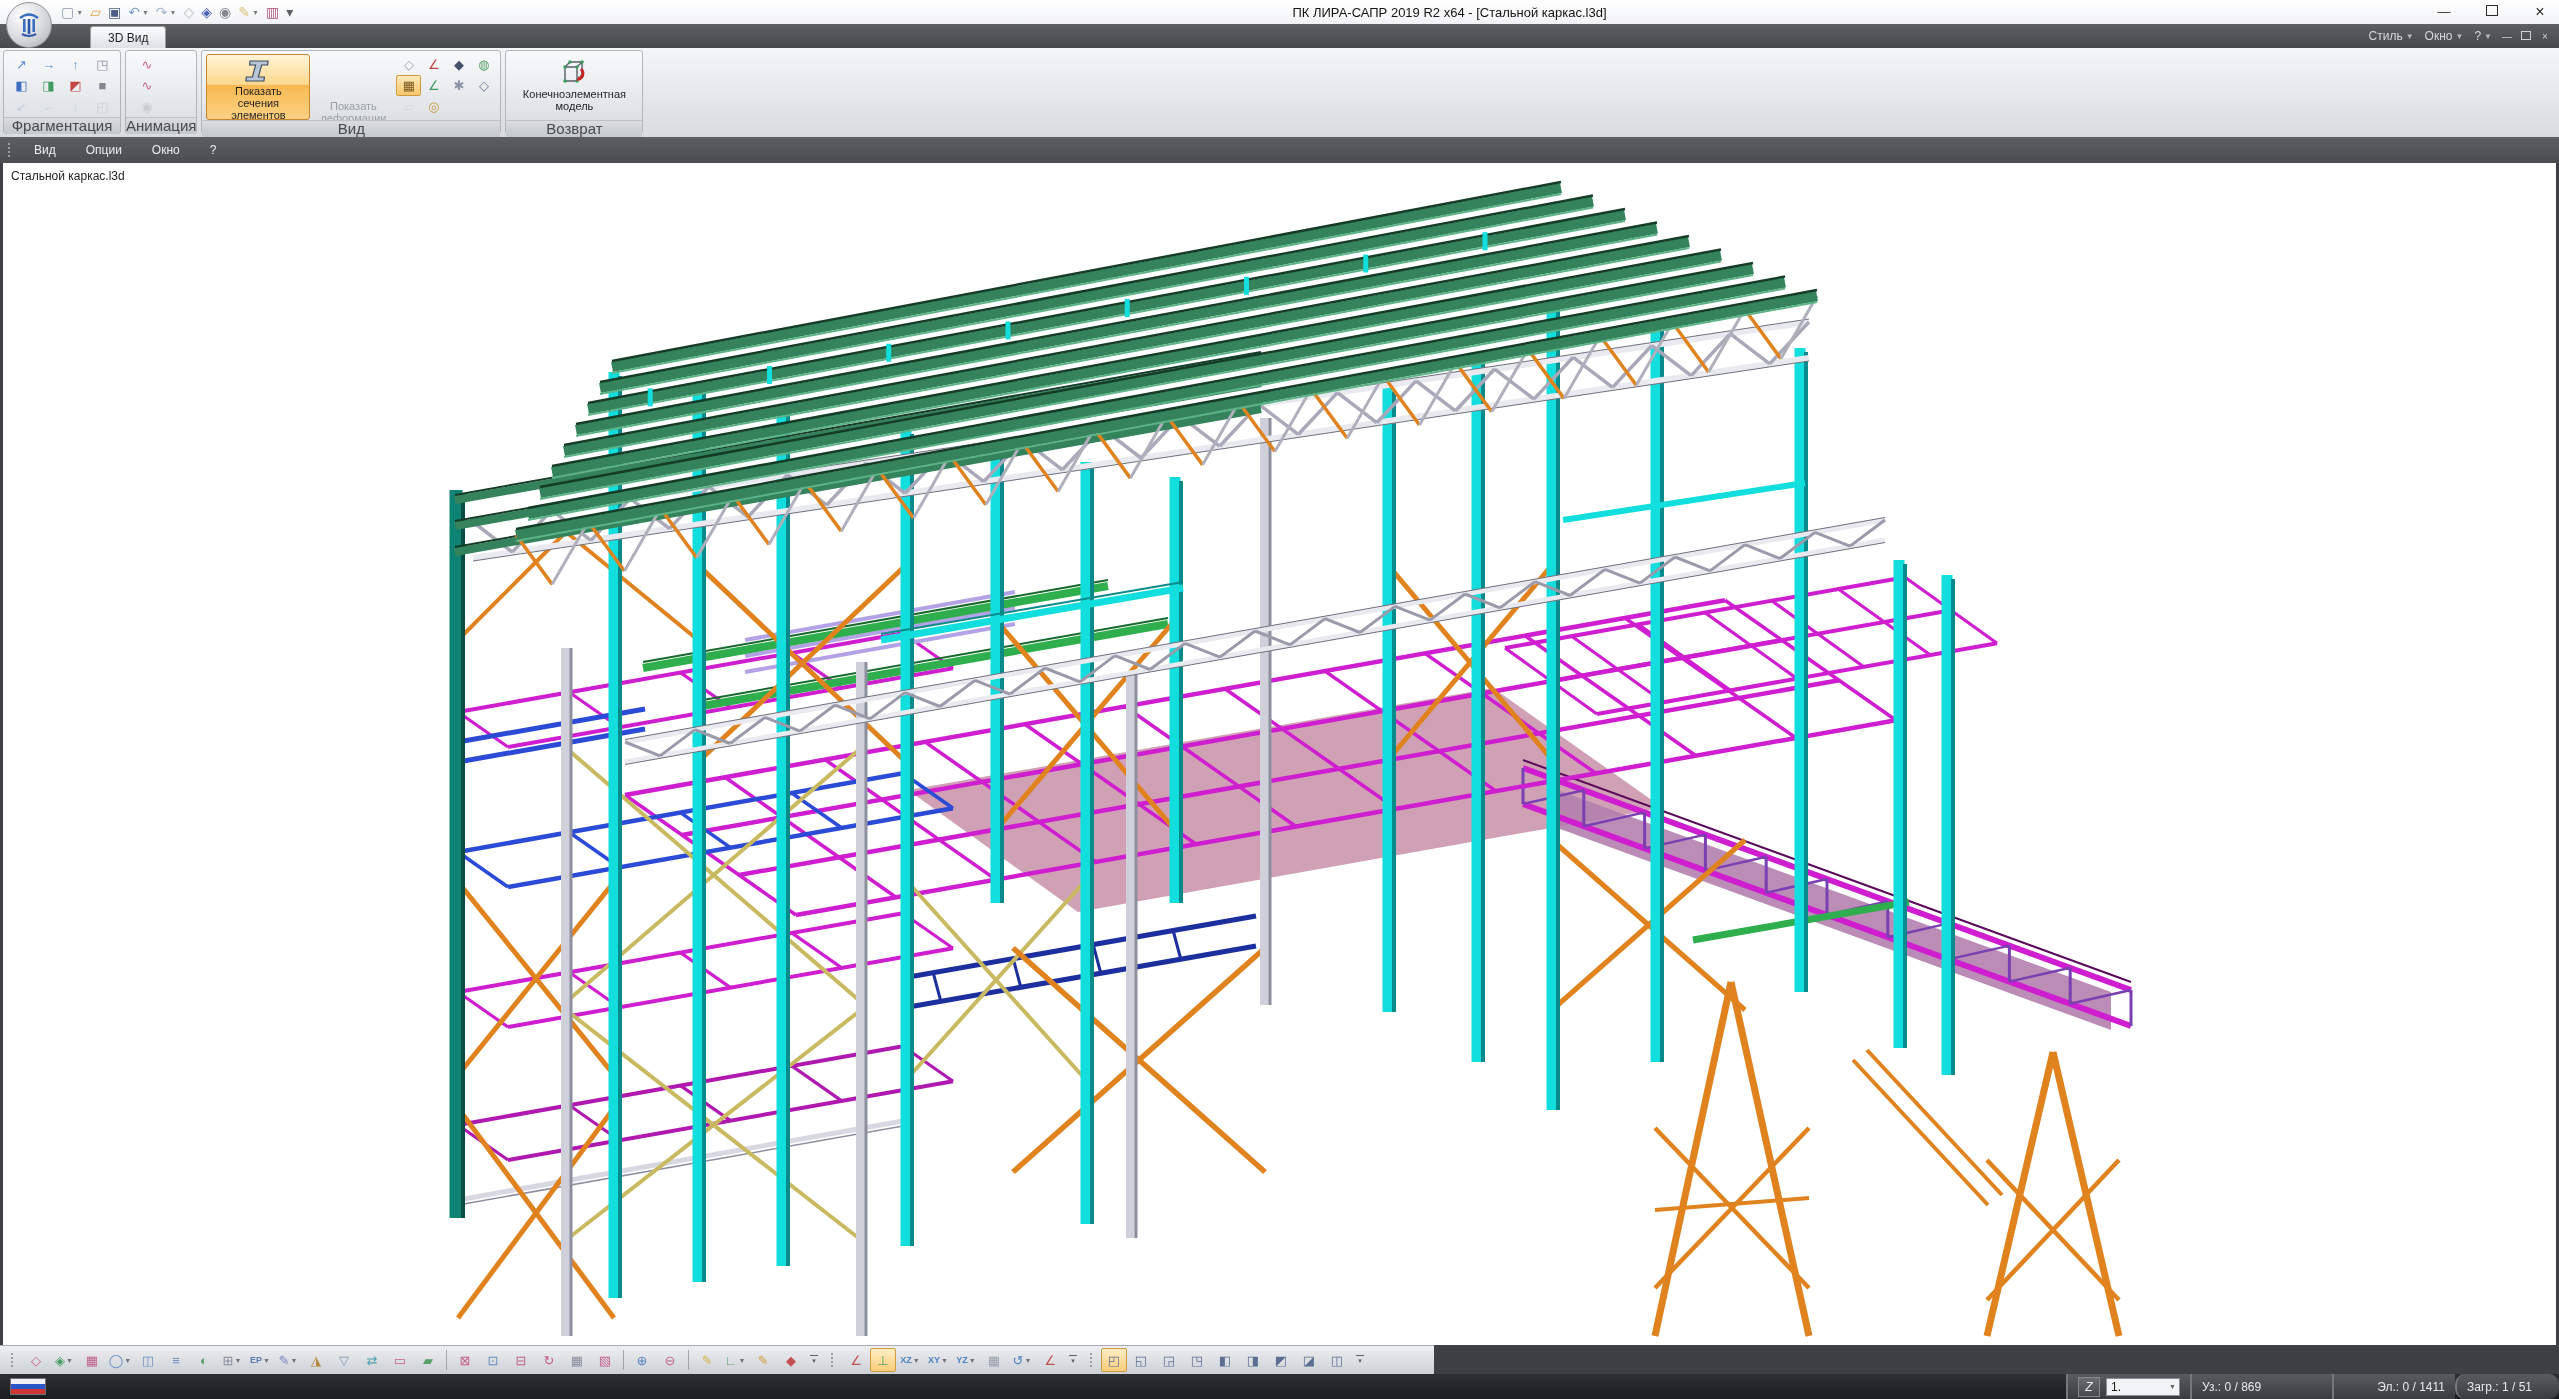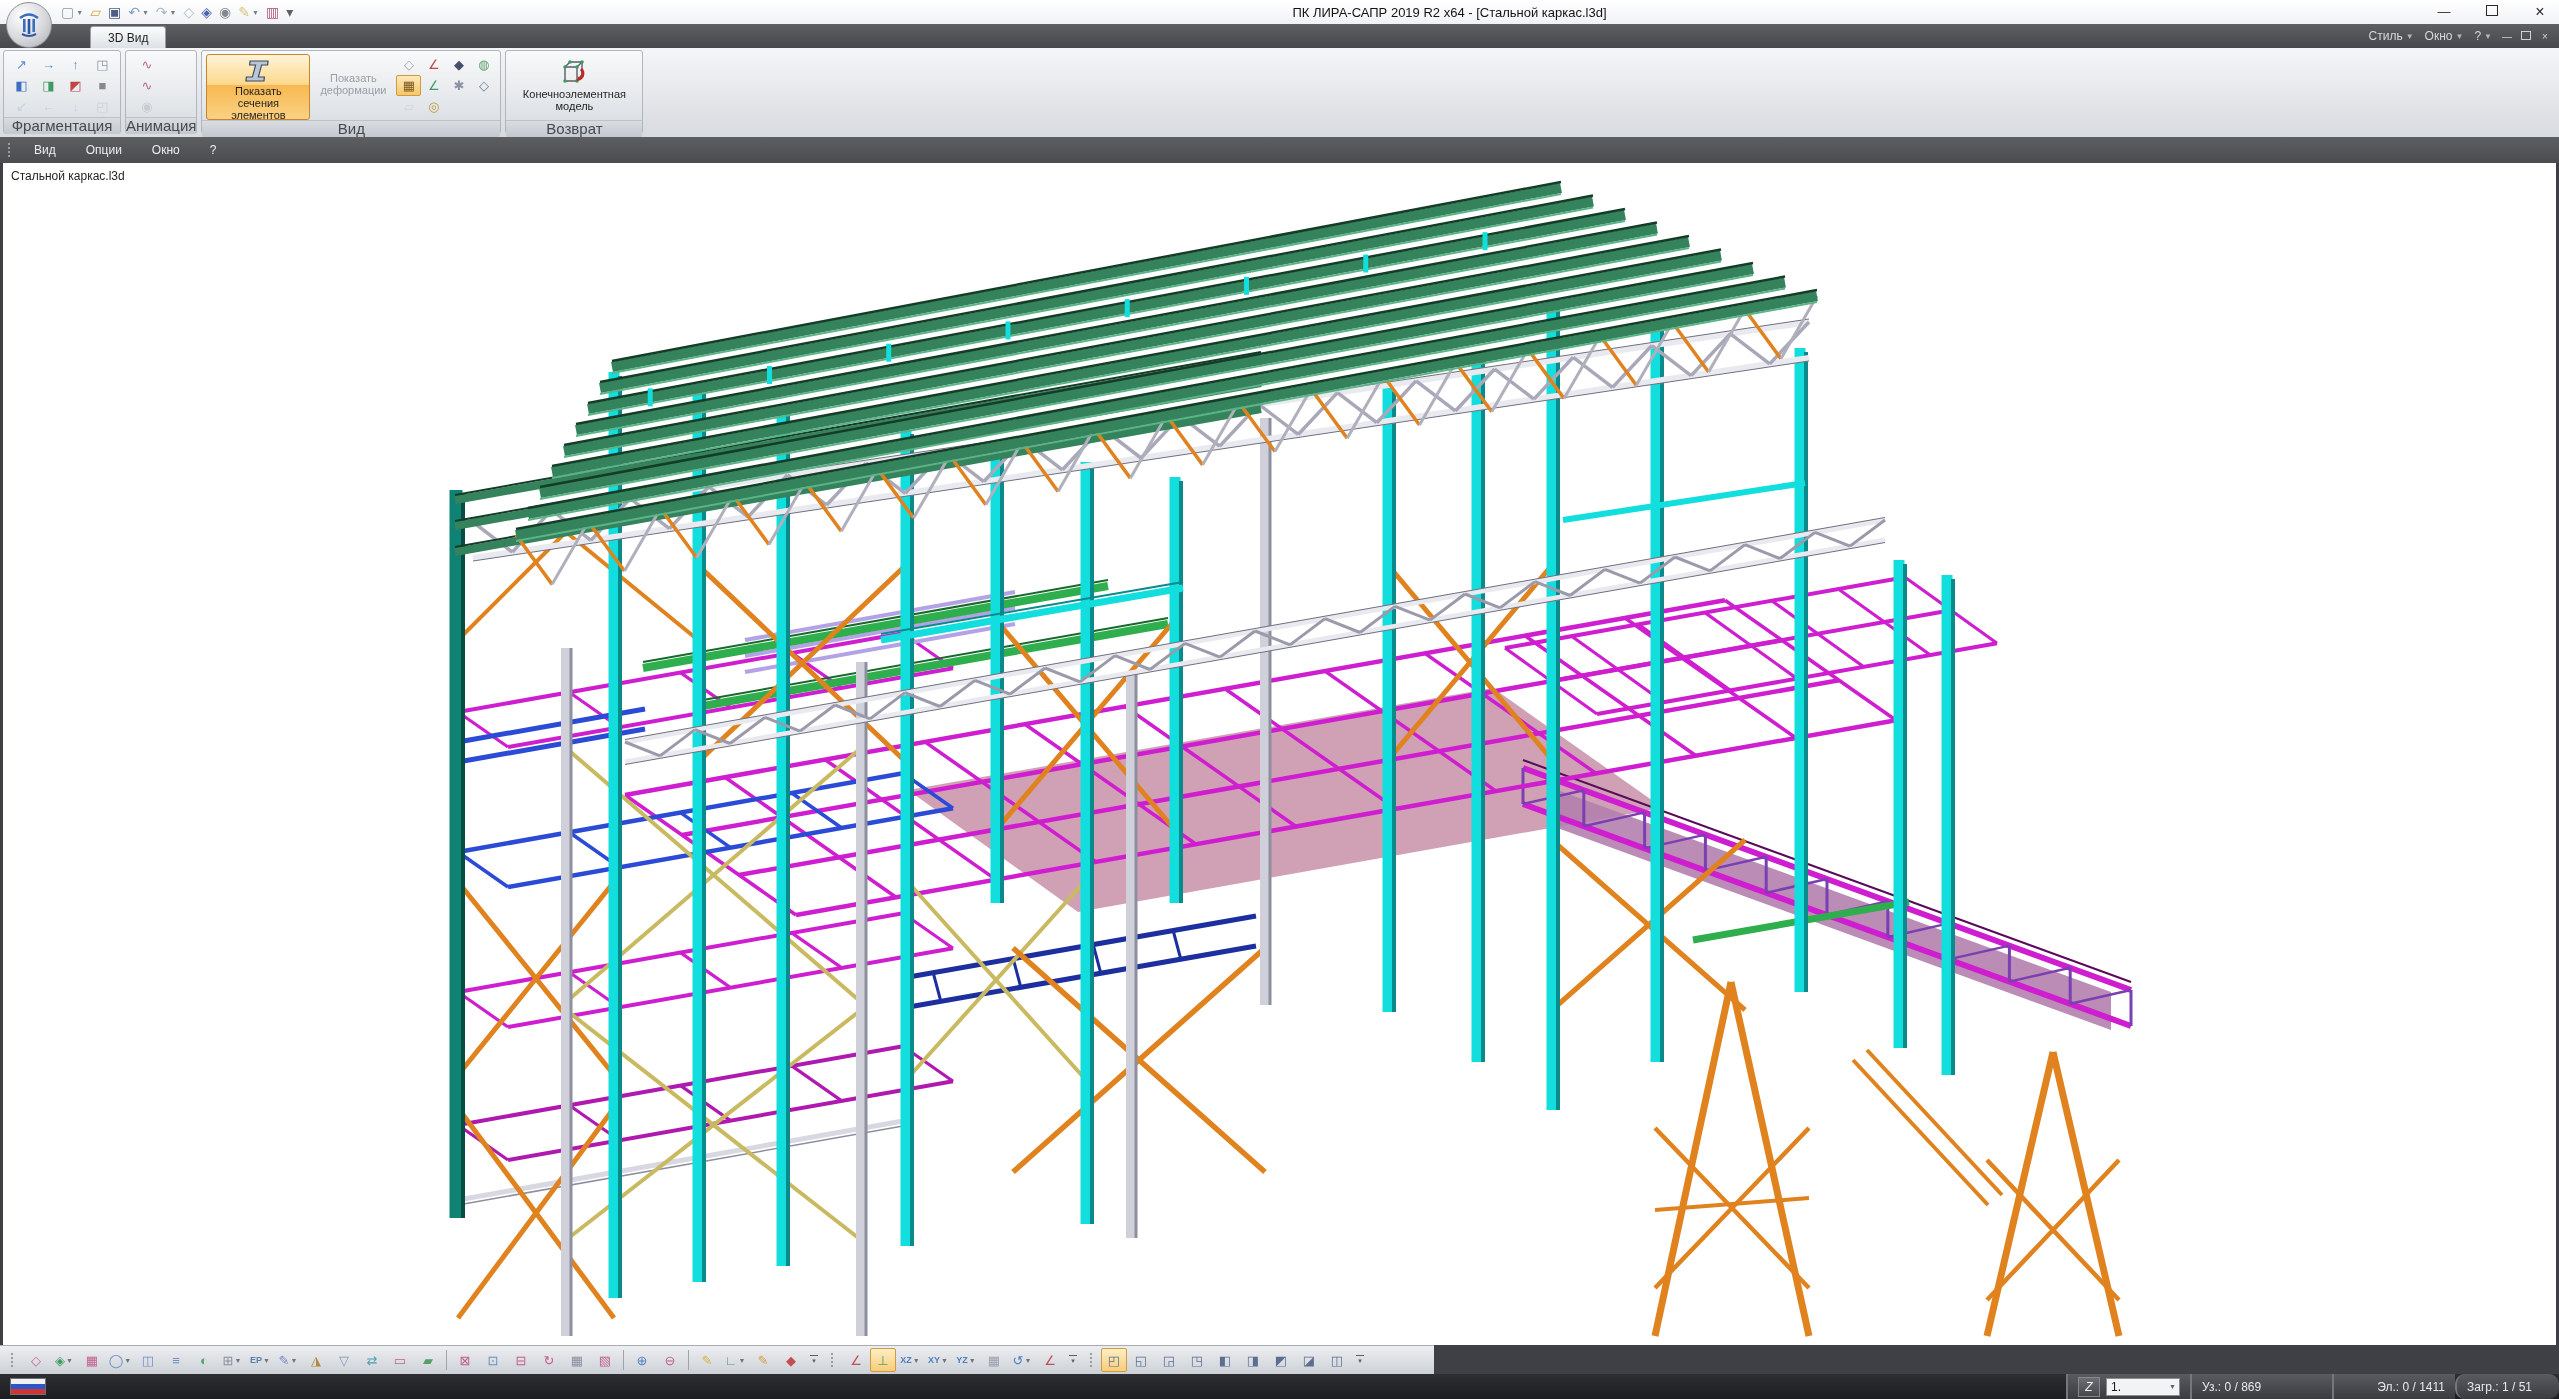--- a/index.html
+++ b/index.html
@@ -236,21 +236,21 @@
     <div class="rg-body">
       <div class="bigbtn bb-sections">
         <span class="bb-icon">
           <svg width="28" height="28" viewBox="0 0 28 28">
             <path d="M5 4 L23 4 L23 8 L17 8 L15 20 L21 20 L21 24 L3 24 L3 20 L9 20 L11 8 L5 8 Z" fill="#b8c6d8" stroke="#3a4a5c" stroke-width="1.2" transform="skewX(-6)" transform-origin="14 14"></path>
           </svg>
         </span>
         <span class="bb-label" style="width:88px;">Показать сечения элементов</span>
       </div>
       <div class="bigbtn bb-deform">
-        <span class="bb-label" style="width:74px;">Показать деформации</span>
+        <span class="bb-label" style="width:74px;margin-top:28px;">Показать деформации</span>
       </div>
       <div class="gridv" id="view-grid">
           <span class="ri" style="color: rgb(154, 164, 178);">
             <span>◇</span>
           </span>
           <span class="ri" style="color: rgb(194, 69, 69);">
             <span>∠</span>
           </span>
           <span class="ri" style="color: rgb(68, 80, 106);">
             <span>◆</span>

